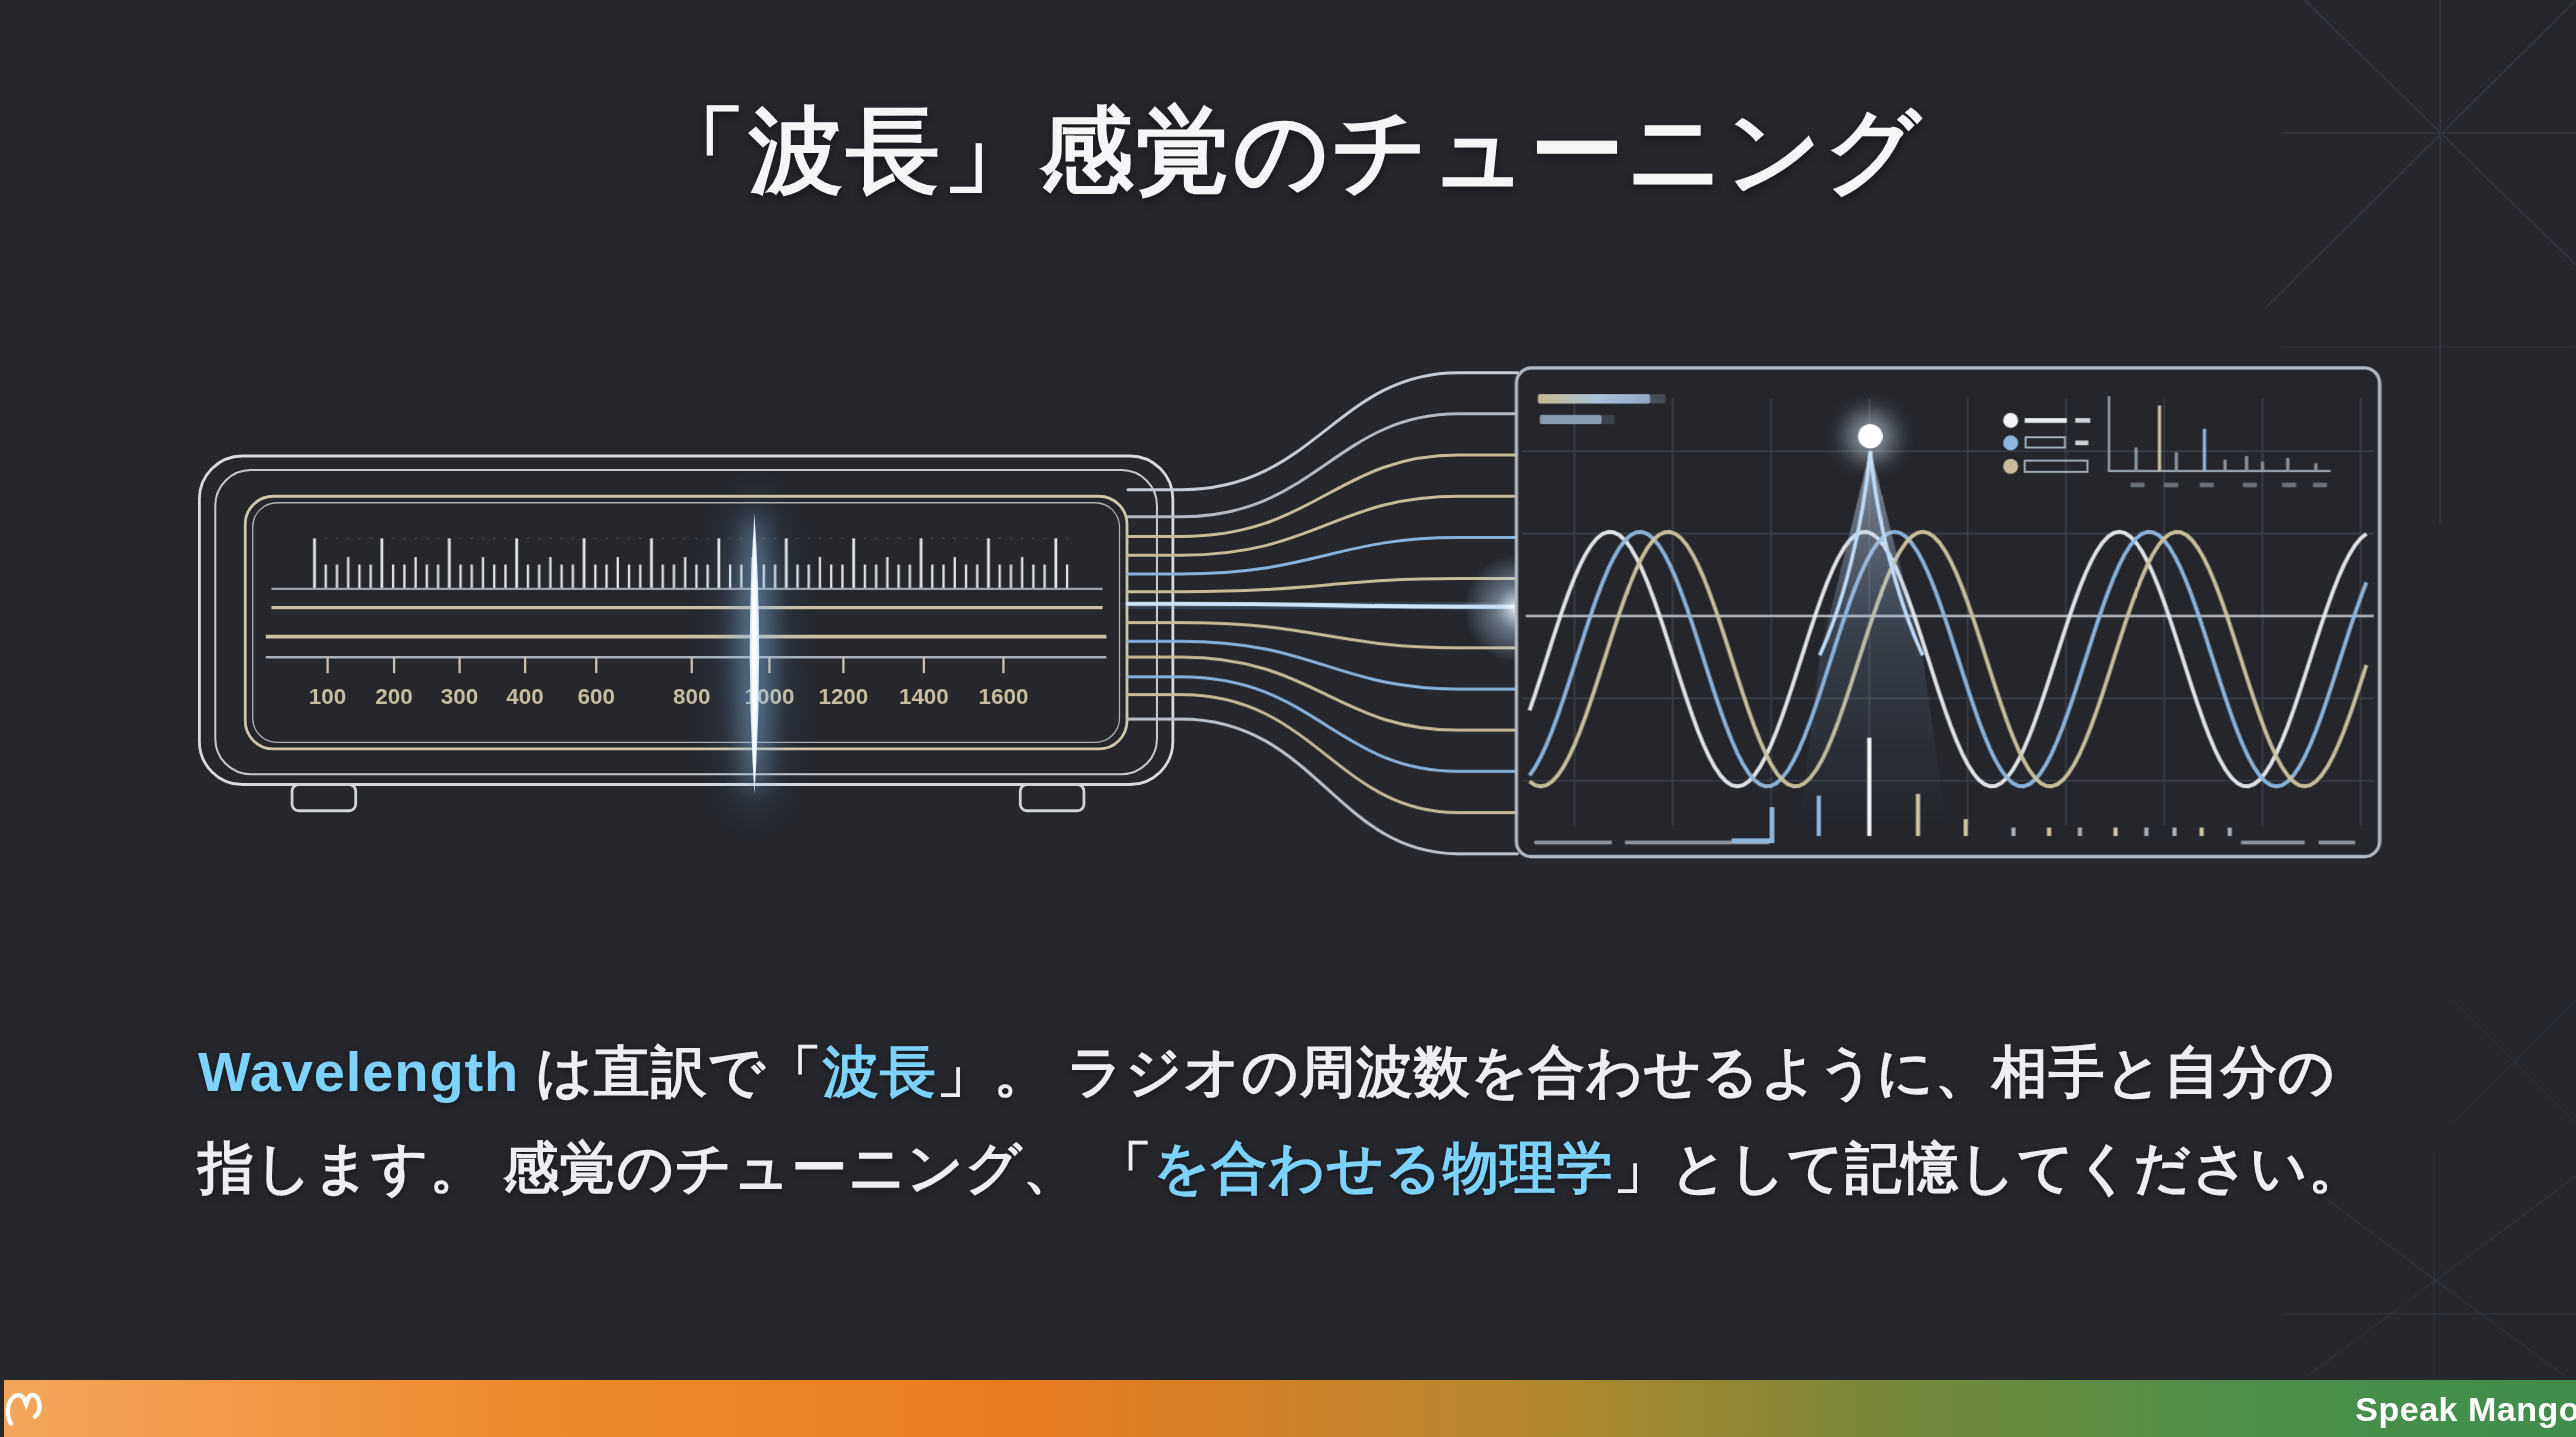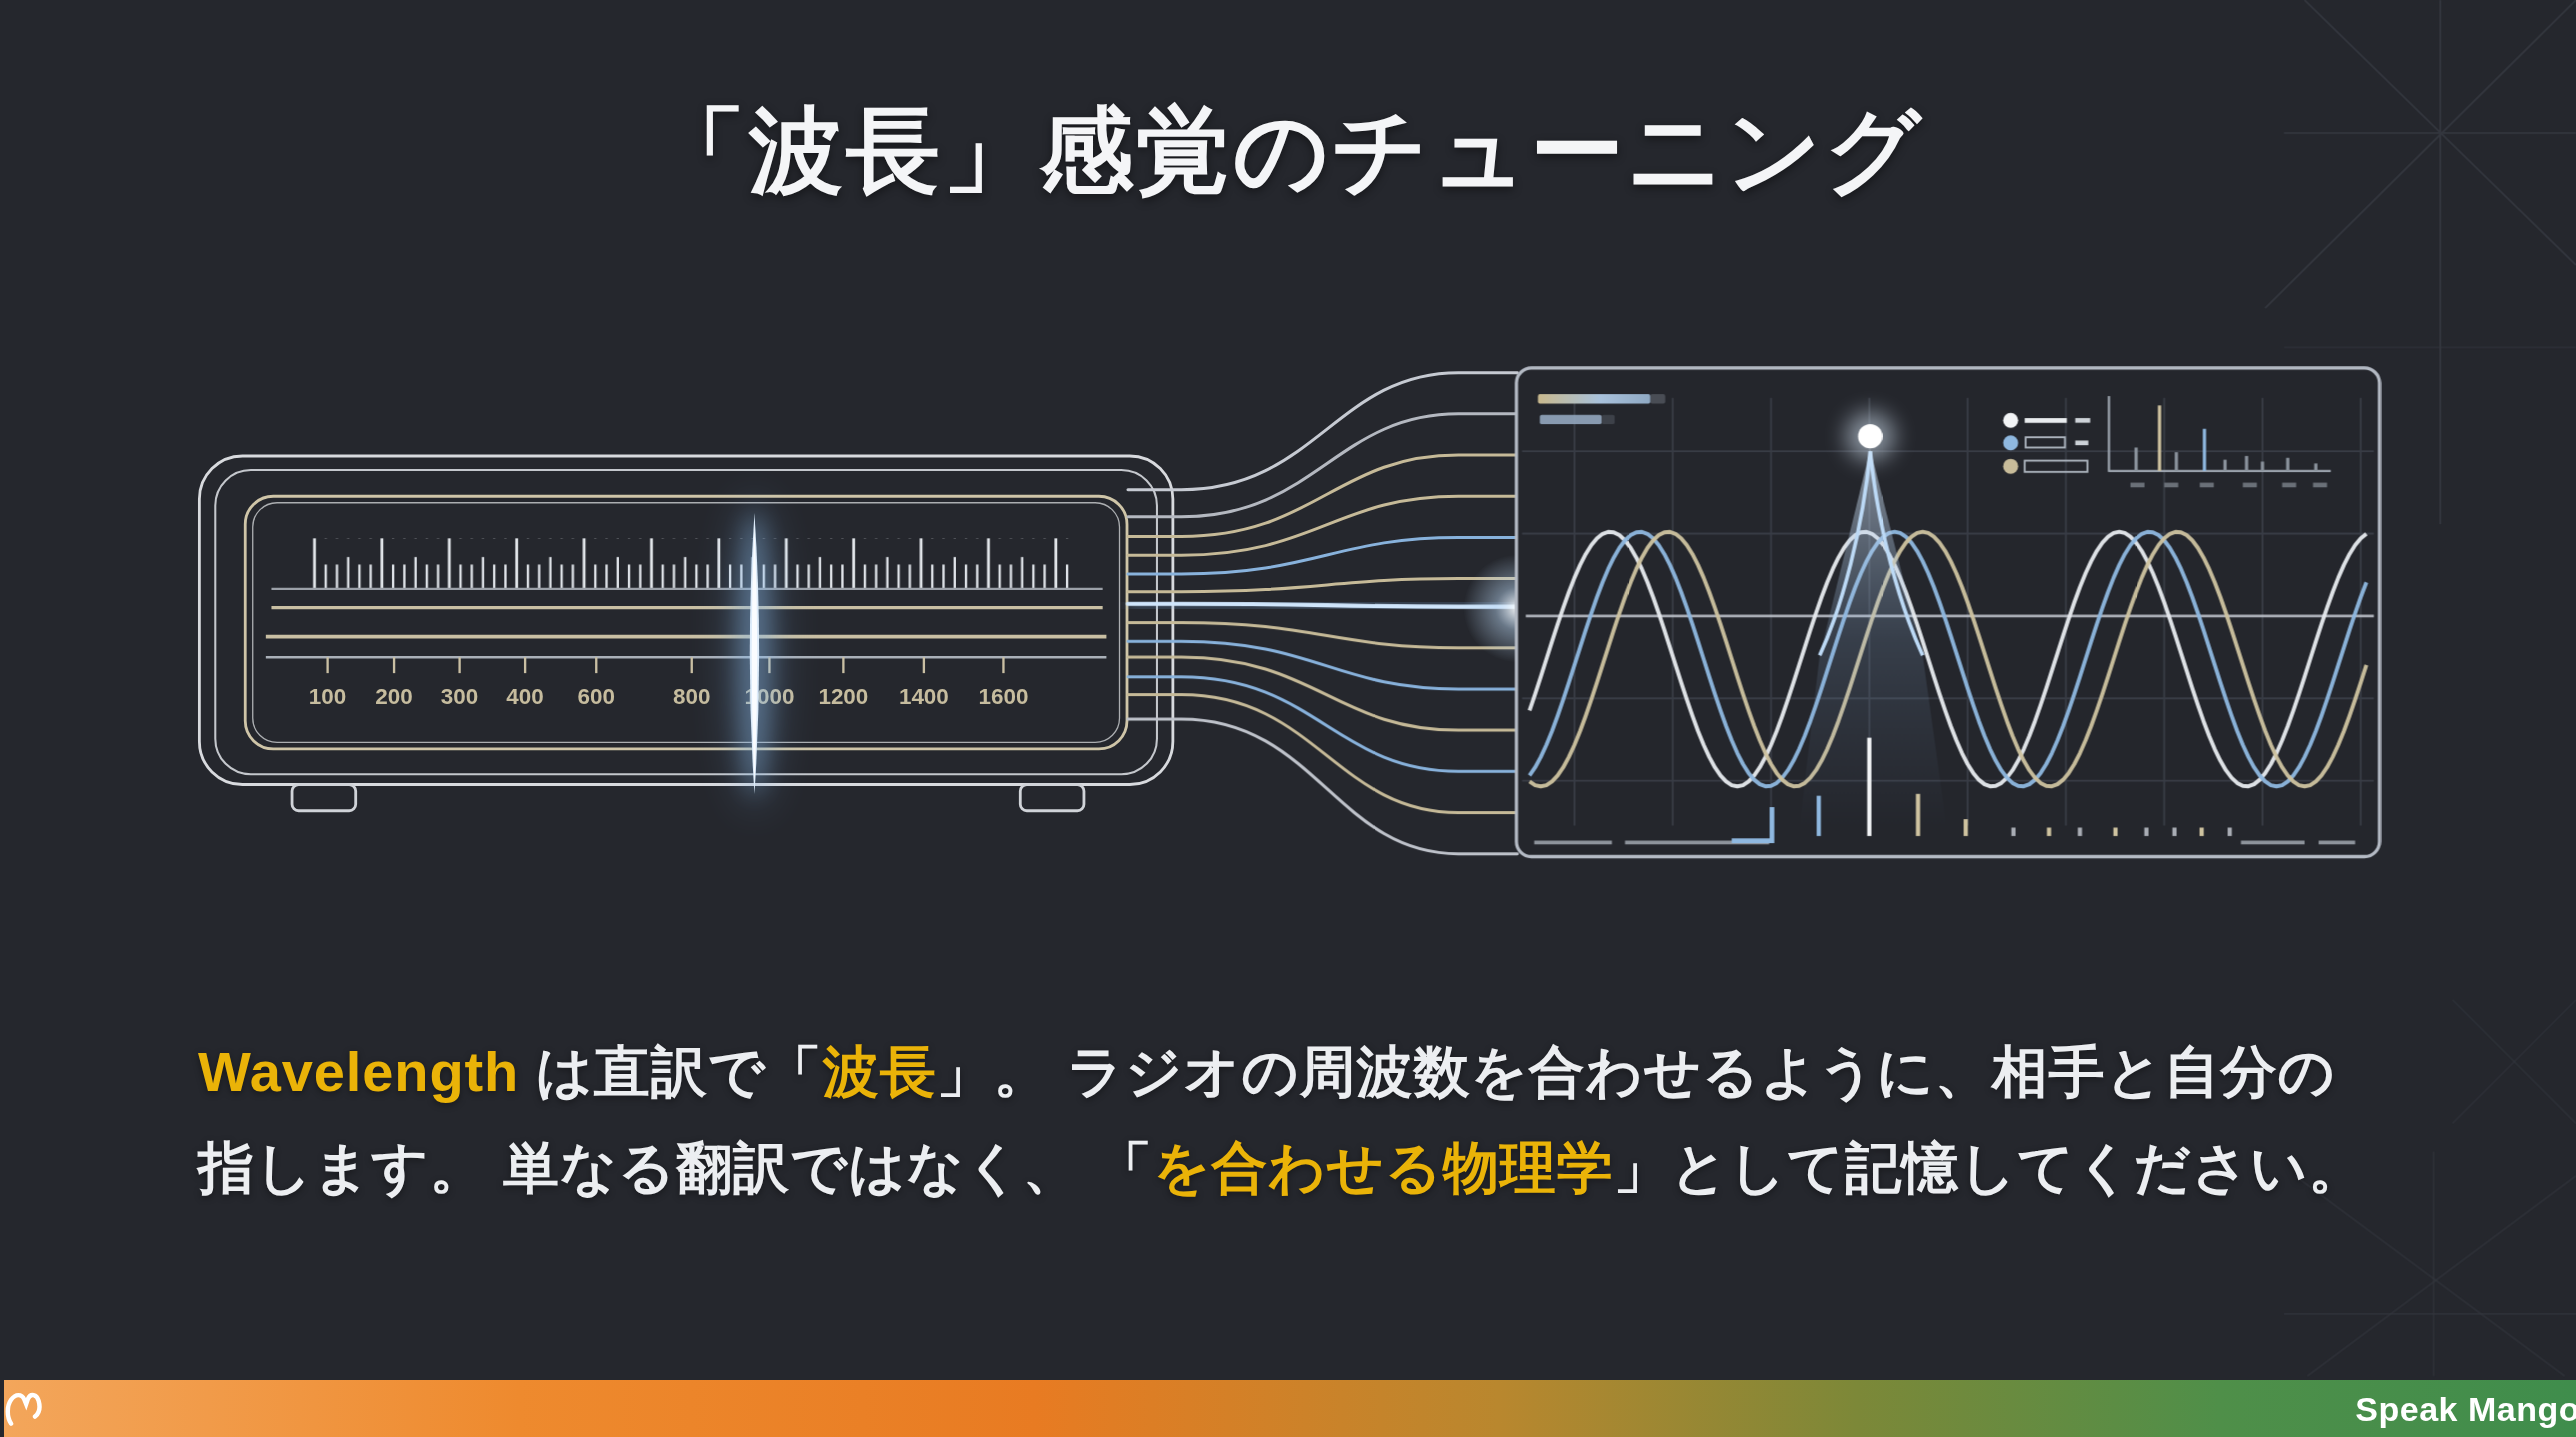--- a/index.html
+++ b/index.html
@@ -13,21 +13,21 @@
   .page-title{
     position:absolute;top:88px;left:0;width:100%;margin:0;text-align:center;
     font-size:94px;font-weight:700;color:#f4f5f7;letter-spacing:2.8px;
     text-shadow:0 2.8px 9.4px rgba(0,0,0,.45);
   }
   .caption{
     position:absolute;left:198px;top:1024px;width:2265px;
     font-size:56px;line-height:96px;font-weight:600;color:#eceef1;
     letter-spacing:0.9px;text-shadow:0 1.9px 7.5px rgba(0,0,0,.4);
   }
-  .caption .blue{color:#eab308}
+  .caption .blue{color:#7dd3fc}
   .caption div{white-space:nowrap}
   footer{
     position:absolute;left:4px;bottom:0;width:100%;height:58px;
     display:flex;align-items:center;justify-content:space-between;gap:14px;
     background:linear-gradient(90deg,#f3a65b 0%,#ee8a2e 20%,#e87b22 40%,#b9872e 58%,#7c8838 72%,#4f8f49 86%,#3f8d4c 100%);
     color:#ffffff;font-size:34px;font-weight:700;letter-spacing:0.5px;
   }
   .dial-num{font-family:"Liberation Sans","DejaVu Sans",sans-serif;font-size:24px;font-weight:600;fill:#c6bc9e}
 </style>
 </head>
@@ -253,21 +253,21 @@
     </g>
   </svg>
 
   <h1 class="page-title">「波長」感覚のチューニング</h1>
 
   <div class="caption">
     <div>
       <span class="blue">Wavelength</span><span> は直訳で「</span><span class="blue">波長</span><span>」。 ラジオの周波数を合わせるように、相手と自分の</span>
     </div>
     <div>
-      <span>指します。 単なる翻訳ではなく、 「</span><span class="blue">を合わせる物理学</span><span>」として記憶してください。</span>
+      <span>指します。 感覚のチューニング、 「</span><span class="blue">を合わせる物理学</span><span>」として記憶してください。</span>
     </div>
   </div>
 
   <footer>
     <svg width="39" height="37" viewBox="0 0 44 40">
       <path d="M8 36 C3 28 3 16 8 9 C13 2 20 2 23 9 L25 14 L27 8 C30 1 37 3 39 10 C41 17 40 24 35 28" stroke="#ffffff" stroke-width="5" fill="none" stroke-linecap="round"></path>
     </svg>
     <span>Speak Mango</span>
   </footer>
 </div>

